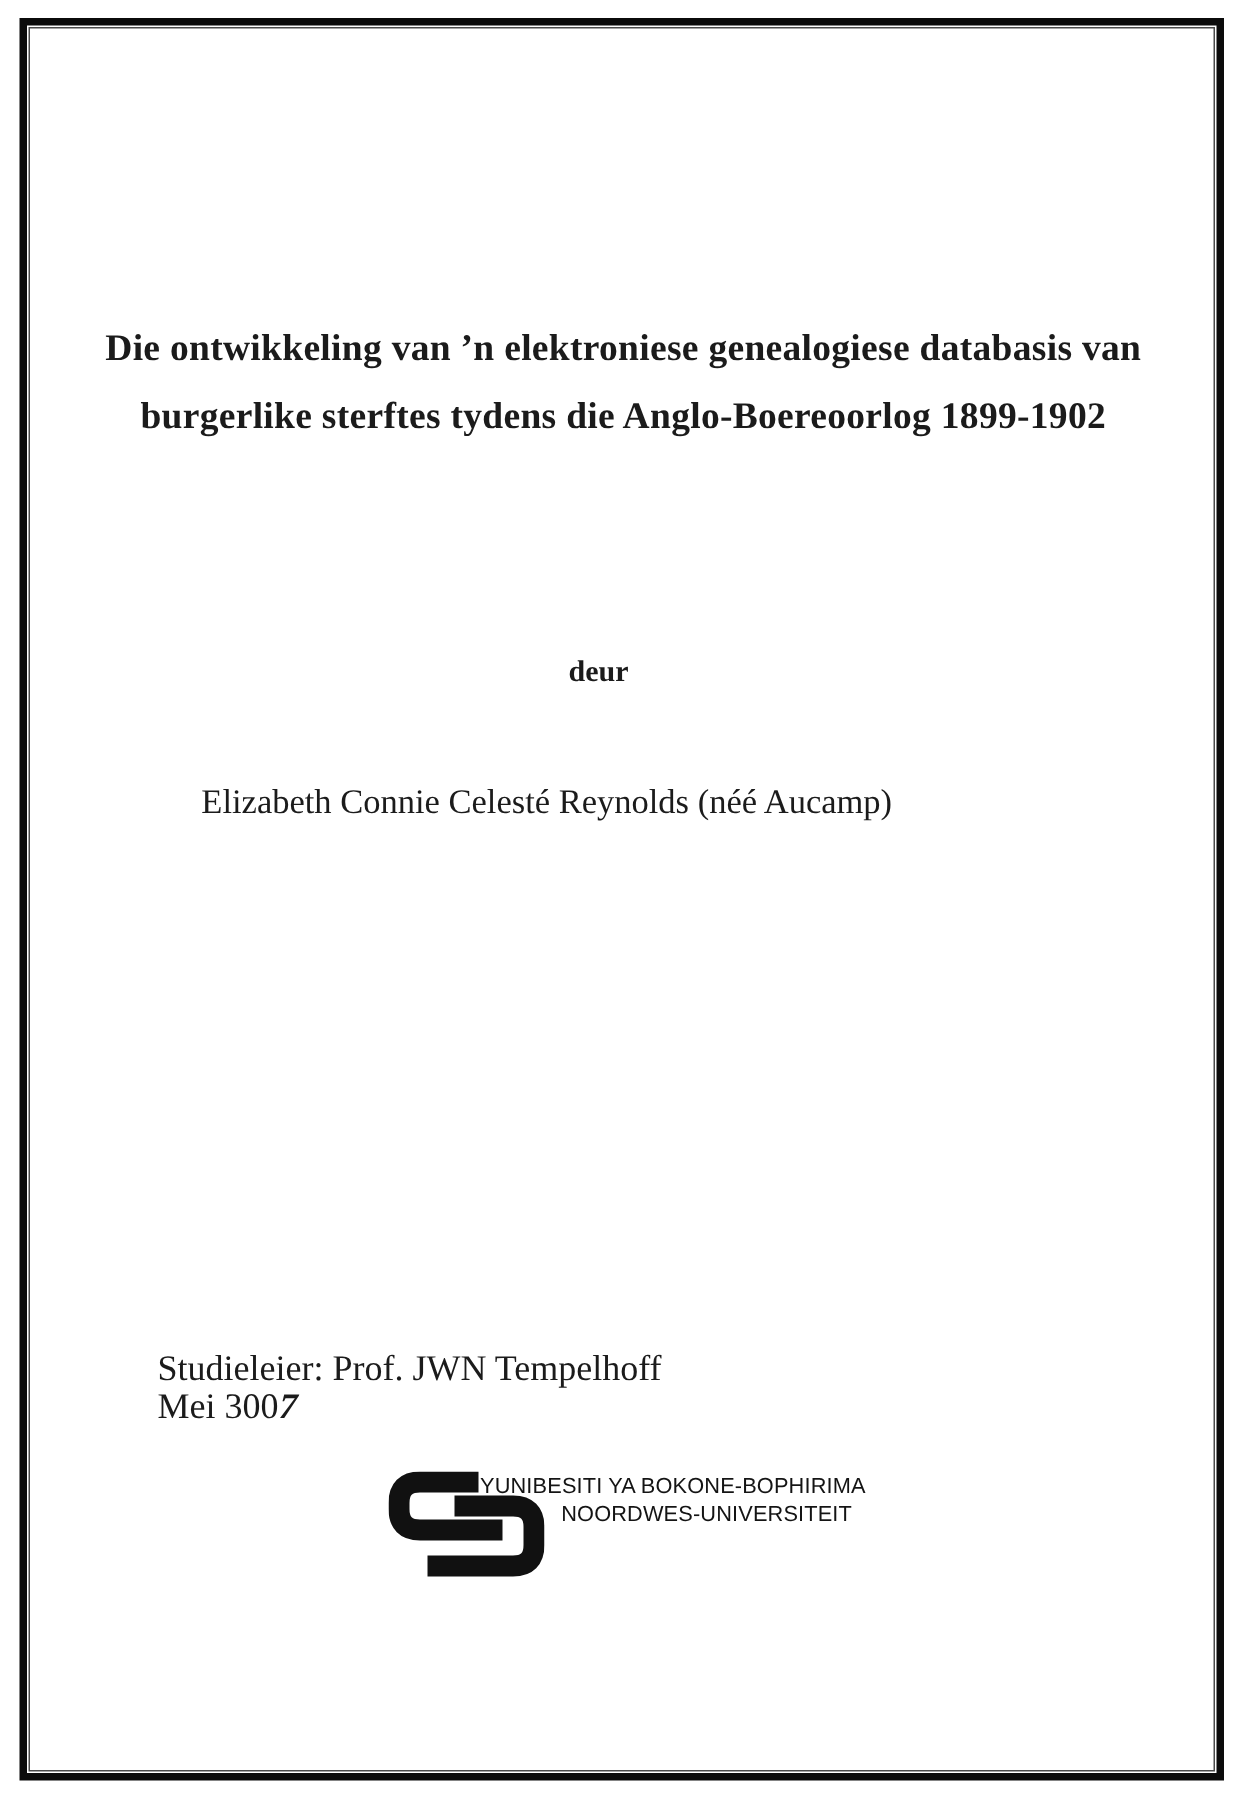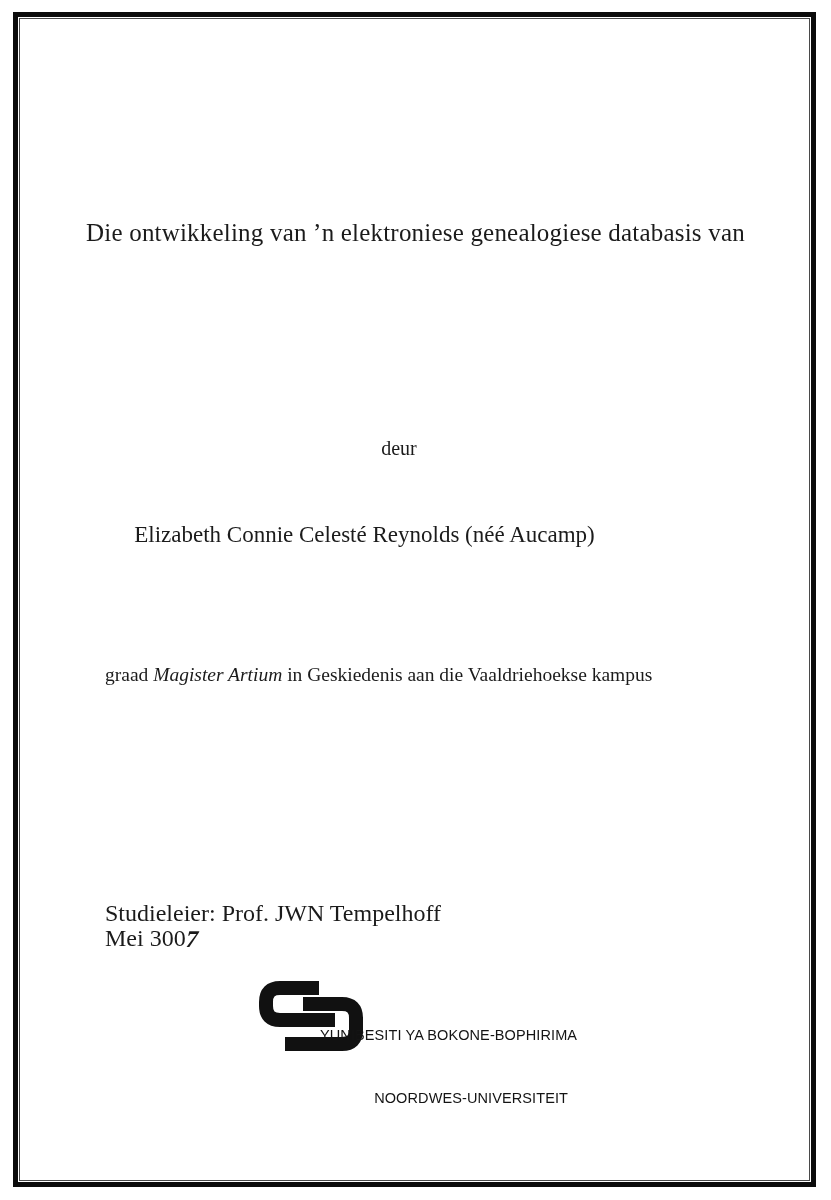--- a/index.html
+++ b/index.html
@@ -21,30 +21,31 @@
     position: absolute;
     top: 1px; left: 1px; right: 1px; bottom: 1px;
     border: 1px solid #4a4a4a;
   }
   .title {
     position: absolute;
     top: 210px; left: 60px; width: 711px;
     margin: 0;
     text-align: center;
     font-size: 25px;
-    font-weight: 400;
+    font-weight: 700;
     line-height: 45px;
     letter-spacing: 0.2px;
   }
   .title .tline { display: block; }
   .byline-label {
     position: absolute;
     top: 437px; left: 0; width: 798px;
     text-align: center;
     font-size: 20px;
+    font-weight: bold;
   }
   .author {
     position: absolute;
     top: 522px; left: 0; width: 729px;
     text-align: center;
     font-size: 23px;
   }
   .statement {
     position: absolute;
     top: 663px; left: 105px; width: 641px;
@@ -76,41 +77,41 @@
     position: absolute;
     top: 982px; left: 320px; width: 248px;
     text-align: right;
     font-family: "Liberation Sans", sans-serif;
     font-size: 14.5px;
     line-height: 18.5px;
     letter-spacing: 0.1px;
     color: #141414;
     white-space: nowrap;
   }
-  .logo-text .lline { display: block; margin-top: 44px; }
+  .logo-text .lline { display: block; }
 </style>
 </head>
 <body>
 
 <div>
 
   <div class="frame-outer">
     <div class="frame-inner"></div>
   </div>
 
   <h1 class="title">
     <span class="tline">Die ontwikkeling van ’n elektroniese genealogiese databasis van</span>
+    <span class="tline">burgerlike sterftes tydens die Anglo-Boereoorlog 1899-1902</span>
   </h1>
 
   <div class="byline-label">deur</div>
 
   <div class="author">Elizabeth Connie Celesté Reynolds (néé Aucamp)</div>
 
   <div class="statement">
-    <div><span>graad </span><span class="italic">Magister Artium</span><span> in Geskiedenis aan die Vaaldriehoekse kampus</span></div>
   </div>
 
   <div class="supervisor-block">
     <div>Studieleier: Prof. JWN Tempelhoff</div>
     <div><span>Mei 300</span><span class="seven">7</span></div>
   </div>
 
   <div class="logo-mark">
     <svg width="104" height="71" viewBox="0 0 104 71" xmlns="http://www.w3.org/2000/svg">
       <path d="M 60 7 H 21 Q 7 7 7 21 V 25 Q 7 39 21 39 H 76" fill="none" stroke="#111111" stroke-width="14" stroke-linecap="butt"></path>

